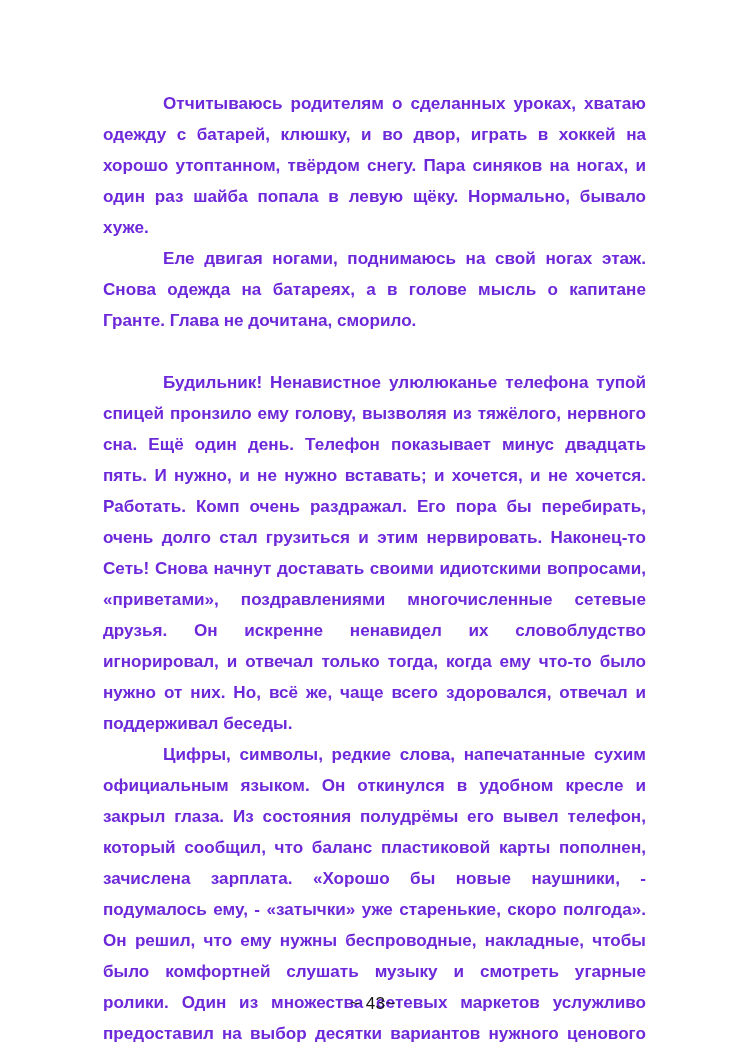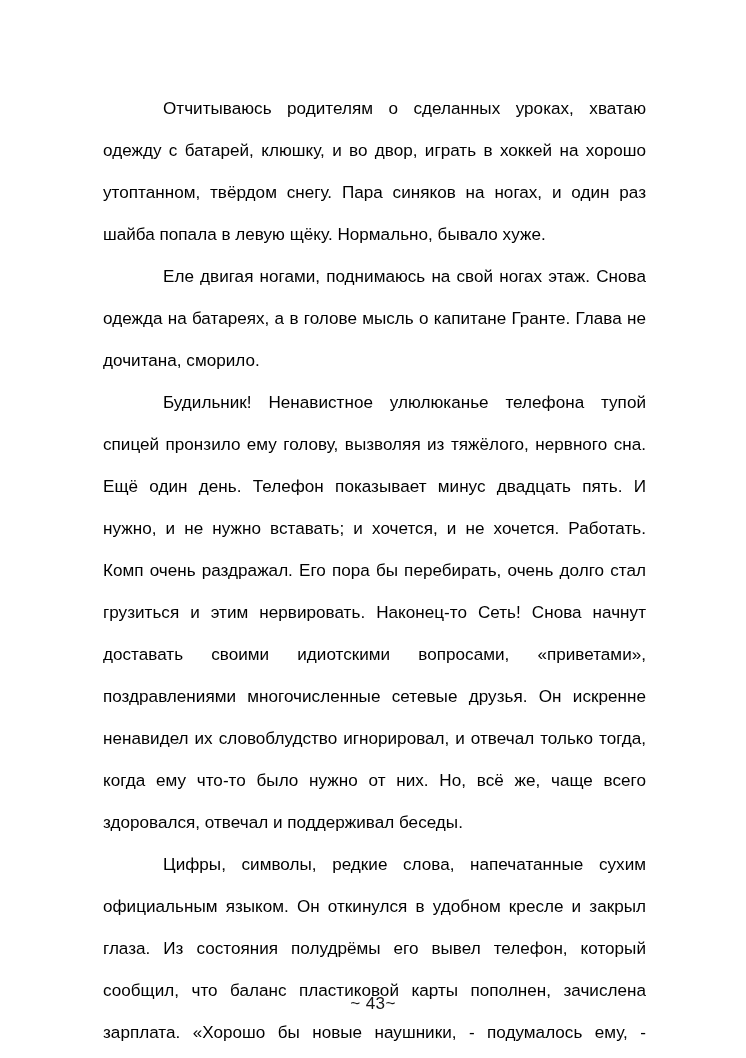--- a/index.html
+++ b/index.html
@@ -24,29 +24,30 @@
     left: 103px;
     top: 88px;
     width: 543px;
   }
   .para {
     margin: 0;
     text-align: justify;
     text-justify: inter-word;
     text-indent: 60px;
     font-size: 17.1px;
-    line-height: 42px;
+    line-height: 31px;
     letter-spacing: 0.02px;
     word-spacing: 0px;
-    font-weight: 400;
-    color: #000000;
+    font-weight: 700;
+    color: #6d28d9;
     hyphens: none;
     -webkit-hyphens: none;
   }
   .para.gap-before {
+    margin-top: 31px;
   }
   
   .para.stretch {
     text-align-last: auto;
   }
   .footer {
     position: absolute;
     left: 0;
     top: 993px;
     width: 746px;

